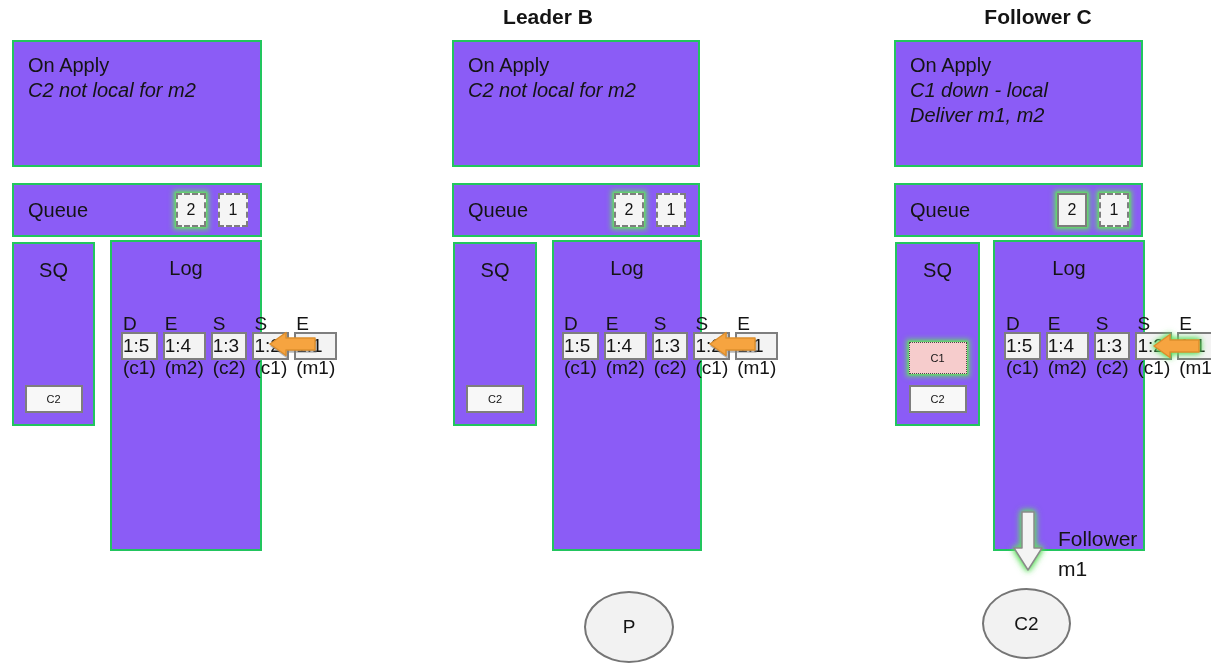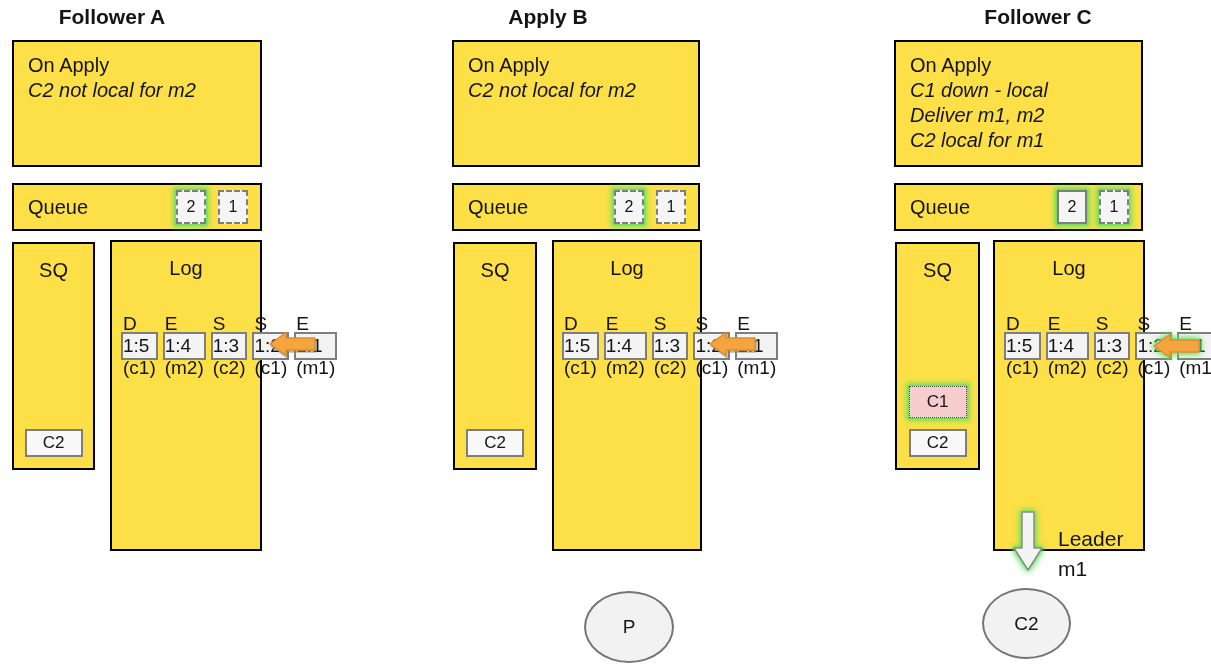--- a/index.html
+++ b/index.html
@@ -3,41 +3,41 @@
 <meta charset="utf-8">
 <style>
   html,body{margin:0;padding:0;background:#fff;}
   .canvas{position:relative;width:1211px;height:669px;background:#ffffff;
     font-family:"Liberation Sans",sans-serif;color:#141414;overflow:hidden;}
 
   .node-title{position:absolute;top:5px;width:196px;text-align:center;
     font-size:21px;font-weight:bold;}
   .t-a{left:14px}.t-b{left:450px}.t-c{left:940px}
 
-  .box{position:absolute;background:#fde047;border:2px solid #000000;box-sizing:border-box;}
+  .box{position:absolute;background:#8b5cf6;border:2px solid #22c55e;box-sizing:border-box;}
 
   .apply-box{top:40px;height:127px;padding:11px 14px;font-size:20px;line-height:25px;}
   .a-a{left:12px;width:250px}.a-b{left:452px;width:248px}.a-c{left:894px;width:249px}
   .apply-line{font-style:italic;}
 
-  .queue-box{top:183px;height:48px;display:flex;align-items:center;
+  .queue-box{top:183px;height:54px;display:flex;align-items:center;
     padding:0 12px 0 14px;font-size:20px;}
   .q-a{left:12px;width:250px}.q-b{left:452px;width:248px}.q-c{left:894px;width:249px}
   .queue-label{flex:1;}
   .queue-items{display:flex;gap:12px;}
   .qitem{width:30px;height:34px;display:flex;align-items:center;justify-content:center;
     font-size:16px;background:#f5f5f5;border:2px dashed #7e7e7e;box-sizing:border-box;}
   .qitem.solid{border-style:solid;}
   .glow{box-shadow:0 0 5px 3px rgba(97,224,97,0.80),0 0 2px 1px rgba(97,224,97,0.95);}
 
-  .sq-box{top:242px;height:228px;}
+  .sq-box{top:242px;height:184px;}
   .s-a{left:12px;width:83px}.s-b{left:453px;width:84px}.s-c{left:895px;width:85px}
   .box-label{text-align:center;padding-top:15px;font-size:20px;}
   .sq-item{position:absolute;left:50%;transform:translateX(-50%);width:58px;height:28px;
-    display:flex;align-items:center;justify-content:center;font-size:17px;
+    display:flex;align-items:center;justify-content:center;font-size:11px;
     background:#f8f8f8;border:2px solid #7e7e7e;box-sizing:border-box;}
   .sq-item.bottom{bottom:11px;}
   .sq-item.removed{bottom:50px;height:32px;background:#f6cccc;border:1px dotted #4a4a4a;}
 
   .log-box{top:240px;height:311px;}
   .l-a{left:110px;width:152px}.l-b{left:552px;width:150px}.l-c{left:993px;width:152px}
   .log-rows{position:absolute;top:90px;left:50%;transform:translateX(-50%);
     width:130px;display:flex;flex-direction:row;gap:5px;}
   .log-row{height:28px;box-sizing:border-box;border:2px solid #7e7e7e;background:#f3f3f3;
     display:flex;align-items:center;justify-content:center;font-size:19px;}
@@ -53,21 +53,20 @@
   .ellipse{position:absolute;border:2px solid #757575;border-radius:50%;background:#f2f2f2;
     display:flex;align-items:center;justify-content:center;font-size:19px;}
   .p-ellipse{left:584px;top:591px;width:86px;height:68px;}
   .c2-ellipse{left:982px;top:588px;width:85px;height:67px;}
 </style>
 </head>
 <body>
 
 <div class="canvas">
 
-  <div class="node-title t-a">Follower A</div>
 
   <div class="box apply-box a-a">
     <div>On Apply</div>
     <div class="apply-line">C2 not local for m2</div>
   </div>
 
   <div class="box queue-box q-a">
     <span class="queue-label">Queue</span>
     <span class="queue-items">
       <span class="qitem glow">2</span>
@@ -88,21 +87,21 @@
       <div class="log-row">S 1:3 (c2)</div>
       <div class="log-row">S 1:2 (c1)</div>
       <div class="log-row">E 1:1 (m1)</div>
     </div>
   </div>
 
   <svg class="apply-arrow ar-a shadowed" viewBox="0 0 47 26">
     <polygon points="1,13 17,1.5 17,7 46,7 46,19 17,19 17,24.5" fill="#f6a440" stroke="#dd8e2d" stroke-width="1.5" stroke-linejoin="round"></polygon>
   </svg>
 
-  <div class="node-title t-b">Apply B</div>
+  <div class="node-title t-b">Leader B</div>
 
   <div class="box apply-box a-b">
     <div>On Apply</div>
     <div class="apply-line">C2 not local for m2</div>
   </div>
 
   <div class="box queue-box q-b">
     <span class="queue-label">Queue</span>
     <span class="queue-items">
       <span class="qitem glow">2</span>
@@ -133,21 +132,20 @@
   <div class="ellipse p-ellipse">
     <span>P</span>
   </div>
 
   <div class="node-title t-c">Follower C</div>
 
   <div class="box apply-box a-c">
     <div>On Apply</div>
     <div class="apply-line">C1 down - local</div>
     <div class="apply-line">Deliver m1, m2</div>
-    <div class="apply-line">C2 local for m1</div>
   </div>
 
   <div class="box queue-box q-c">
     <span class="queue-label">Queue</span>
     <span class="queue-items">
       <span class="qitem solid glow">2</span>
       <span class="qitem glow">1</span>
     </span>
   </div>
 
@@ -170,21 +168,21 @@
 
   <svg class="apply-arrow ar-c glow-svg" viewBox="0 0 47 26">
     <polygon points="1,13 17,1.5 17,7 46,7 46,19 17,19 17,24.5" fill="#f6a440" stroke="#dd8e2d" stroke-width="1.5" stroke-linejoin="round"></polygon>
   </svg>
 
   <svg class="deliver-arrow glow-svg" viewBox="0 0 32 62">
     <polygon points="10,1 22,1 22,37 30,37 16,59 2,37 10,37" fill="#f4f4f4" stroke="#8a8a8a" stroke-width="1.5" stroke-linejoin="round"></polygon>
   </svg>
 
   <div class="deliver-label">
-    <div>Leader</div>
+    <div>Follower</div>
     <div>m1</div>
   </div>
 
   <div class="ellipse c2-ellipse">
     <span>C2</span>
   </div>
 
 </div>
 
 </body></html>

